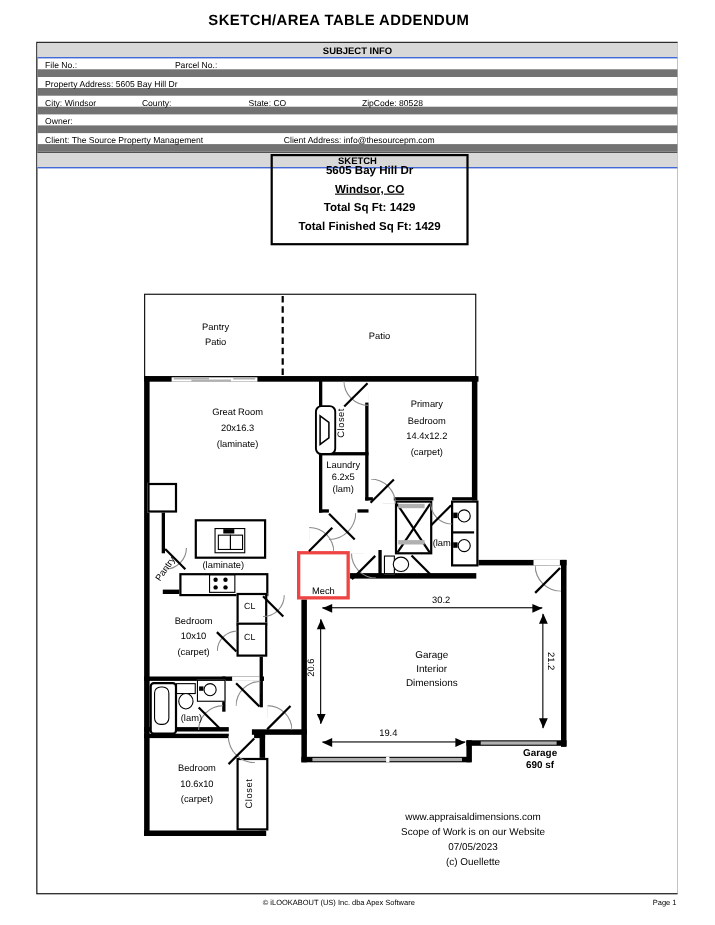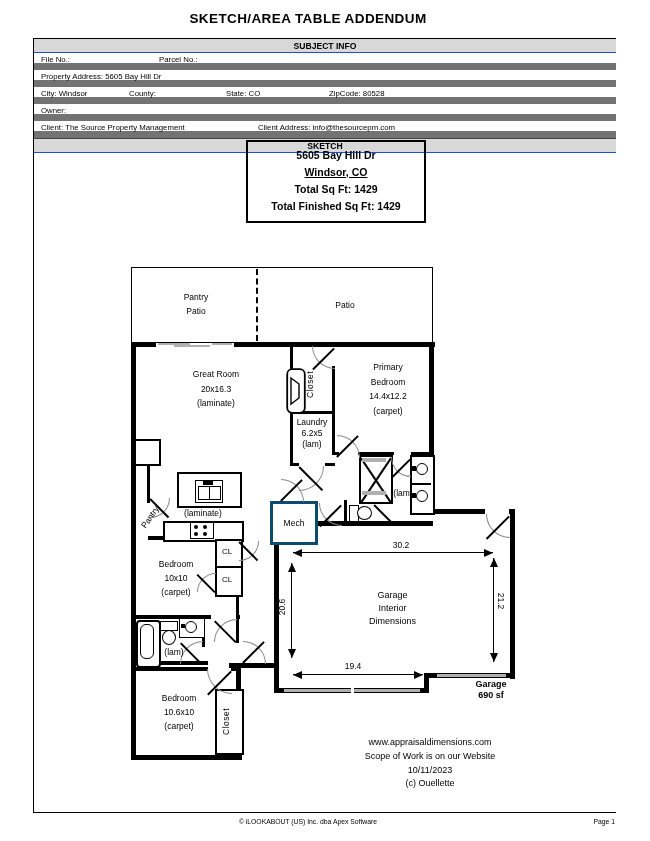--- a/index.html
+++ b/index.html
@@ -142,22 +142,22 @@
   <div class="w" style="left:236px;top:538px;width:3px;height:105px"></div>
   <div class="w" style="left:131px;top:615px;width:109px;height:4px"></div>
   <div class="white" style="left:211px;top:615px;width:25px;height:4px"></div>
   <div class="w" style="left:131px;top:661px;width:77px;height:4px"></div>
   <div class="w" style="left:202px;top:615px;width:3px;height:32px"></div>
   <div class="w" style="left:131px;top:667px;width:77px;height:4px"></div>
   <div class="w" style="left:231px;top:667px;width:10px;height:4px"></div>
   <div class="w" style="left:236px;top:667px;width:5px;height:93px"></div>
   <div class="w" style="left:147px;top:461px;width:3px;height:42px"></div>
 
-  <div style="position:absolute;left:270px;top:501px;width:42px;height:38px;border:3px solid #0c4a6e;background:#fff;
-              display:flex;align-items:center;justify-content:center;font-size:8.5px">
+  <div style="position:absolute;left:270px;top:501px;width:42px;height:38px;border:3px solid #ef4444;background:#fff;
+              display:flex;align-items:flex-end;justify-content:center;font-size:8.5px">
     <span>Mech</span>
   </div>
 
   <div class="box" style="left:134px;top:439px;width:23px;height:23px;border-width:2px"></div>
   <div class="box" style="left:177px;top:472px;width:61px;height:32px;border-width:2px"></div>
   <div style="position:absolute;left:195px;top:480px;width:26px;height:21px;border:1.5px solid #000;background:#fff"></div>
   <div style="position:absolute;left:198px;top:486px;width:10px;height:12px;border:1px solid #000"></div>
   <div style="position:absolute;left:209px;top:486px;width:10px;height:12px;border:1px solid #000"></div>
   <div class="w" style="left:203px;top:481px;width:10px;height:4px"></div>
   <div class="box" style="left:163px;top:521px;width:77px;height:17px;border-width:2px"></div>
@@ -279,19 +279,19 @@
     <div>Dimensions</div>
   </div>
   <div class="gar-sf">
     <div>Garage</div>
     <div>690 sf</div>
   </div>
 
   <div class="notes">
     <div>www.appraisaldimensions.com</div>
     <div>Scope of Work is on our Website</div>
-    <div>10/11/2023</div>
+    <div>07/05/2023</div>
     <div>(c) Ouellette</div>
   </div>
 
   <div class="foot-c">© iLOOKABOUT (US) Inc. dba Apex Software</div>
   <div class="foot-p">Page 1</div>
 </div>
 
 </body></html>

